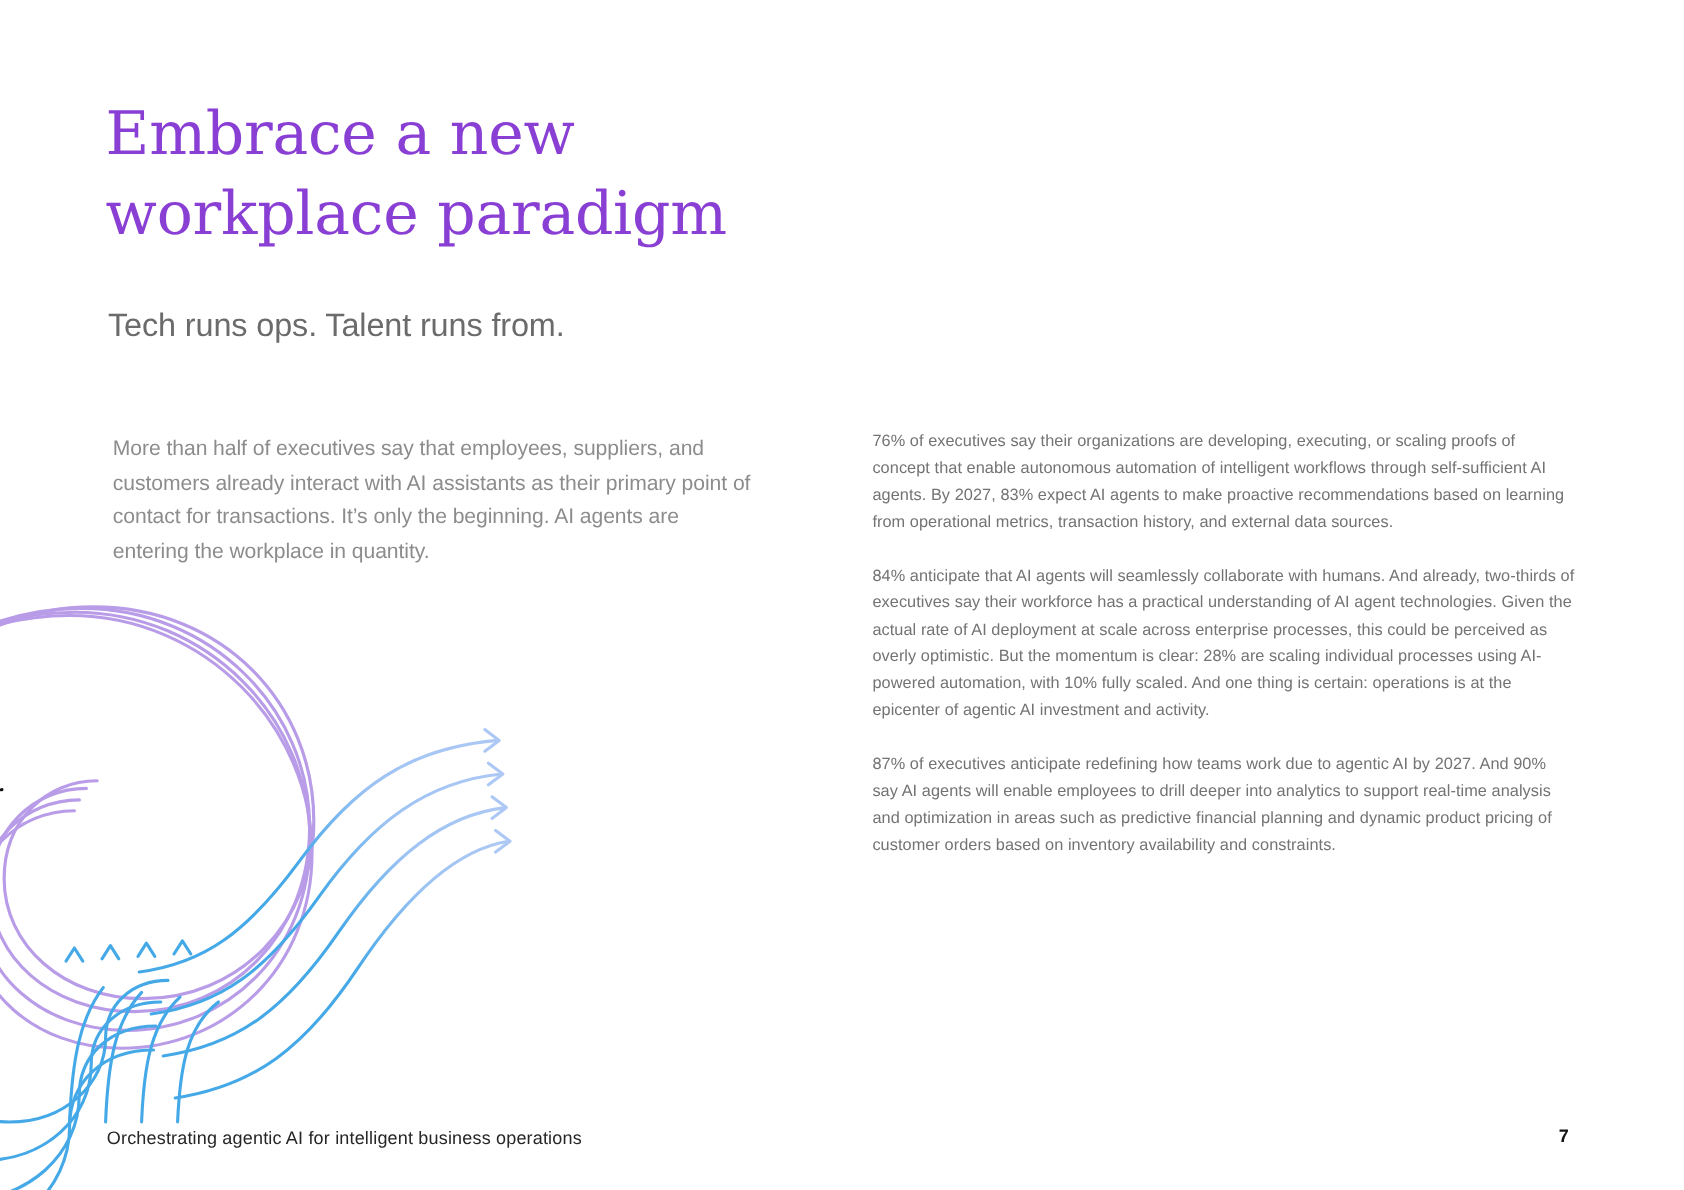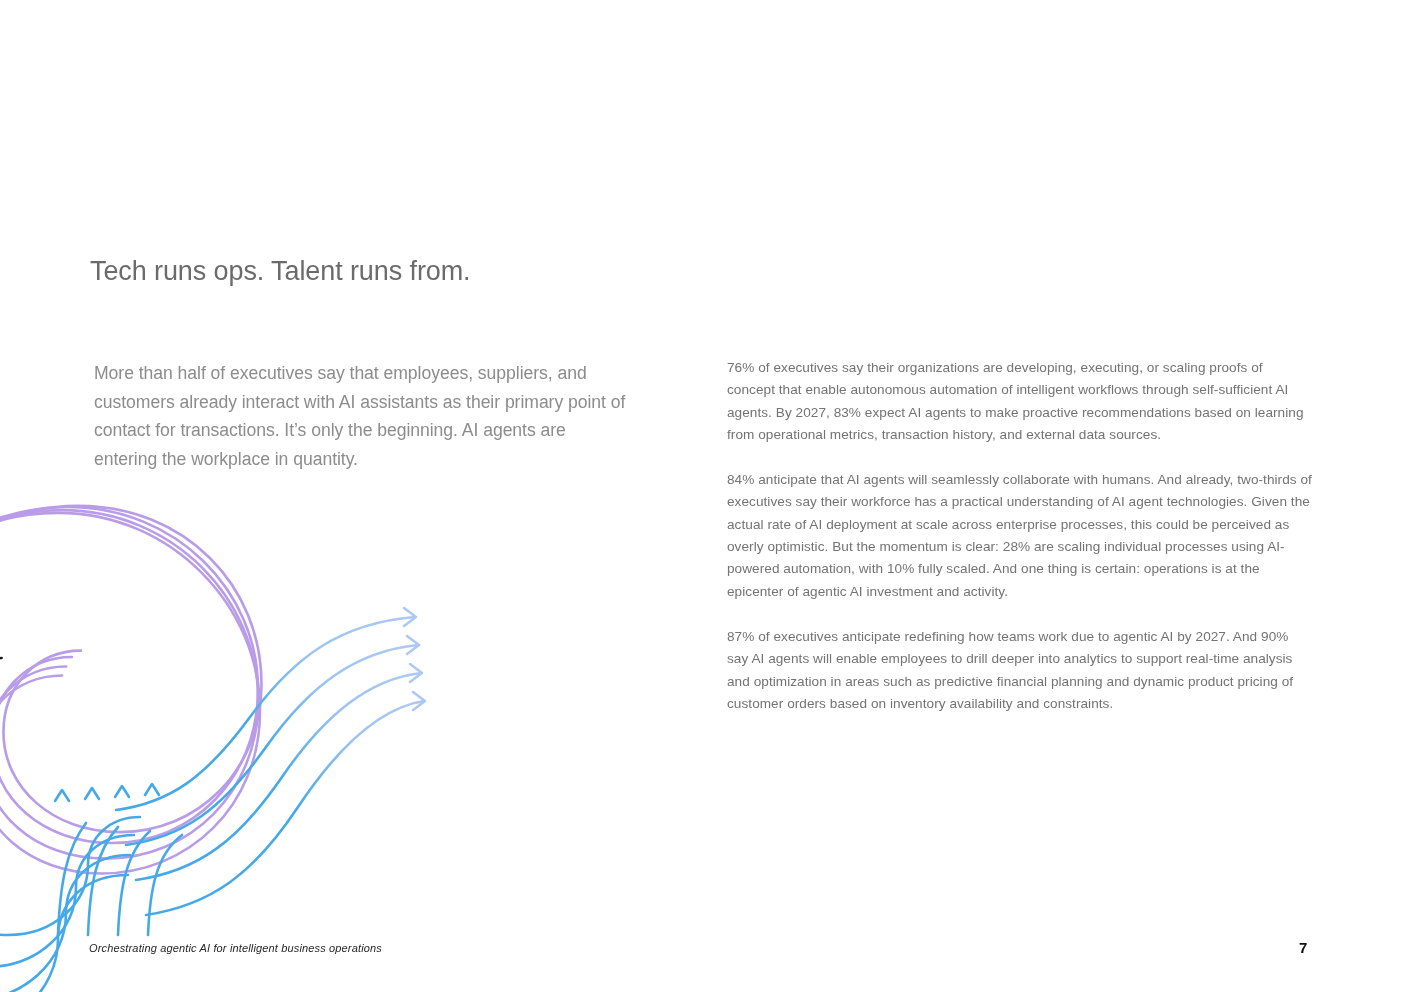--- a/index.html
+++ b/index.html
@@ -98,26 +98,25 @@
     letter-spacing: 0.05px;
   }
   .body-para:last-child { margin-bottom: 0; }
 
   
   .footer-note {
     position: absolute;
     left: 89px;
     top: 942px;
     margin: 0;
-    font-size: 11px;
+    font-size: 15px;
     line-height: 13px;
     color: #262626;
     letter-spacing: 0.15px;
     z-index: 3;
-    font-style: italic;
   }
   .page-number {
     position: absolute;
     left: 1299px;
     top: 938px;
     margin: 0;
     font-size: 15px;
     line-height: 20px;
     font-weight: 700;
     color: #111111;
@@ -218,20 +217,24 @@
 
       <g fill="none" stroke="#adc8f5" stroke-width="2.6" stroke-linecap="round" stroke-linejoin="round">
         <path d="M 534 153 L 546 162 L 534 171"></path>
         <path d="M 537 181 L 549 190 L 537 199"></path>
         <path d="M 540 209 L 552 218 L 540 227"></path>
         <path d="M 543 237 L 555 246 L 543 255"></path>
       </g>
     </svg>
   </div>
 
+  <div class="title-block">
+    <h1 class="page-title">Embrace a new
+workplace paradigm</h1>
+  </div>
 
   <h2 class="page-subtitle">Tech runs ops. Talent runs from.</h2>
 
   <div class="col-left">
     <p class="intro-text">More than half of executives say that employees, suppliers, and customers already interact with AI assistants as their primary point of contact for transactions. It’s only the beginning. AI agents are entering the workplace in quantity.</p>
   </div>
 
   <div class="col-right">
     <p class="body-para">76% of executives say their organizations are developing, executing, or scaling proofs of concept that enable autonomous automation of intelligent workflows through self-sufficient AI agents. By 2027, 83% expect AI agents to make proactive recommendations based on learning from operational metrics, transaction history, and external data sources.</p>
     <p class="body-para">84% anticipate that AI agents will seamlessly collaborate with humans. And already, two-thirds of executives say their workforce has a practical understanding of AI agent technologies. Given the actual rate of AI deployment at scale across enterprise processes, this could be perceived as overly optimistic. But the momentum is clear: 28% are scaling individual processes using AI-powered automation, with 10% fully scaled. And one thing is certain: operations is at the epicenter of agentic AI investment and activity.</p>

